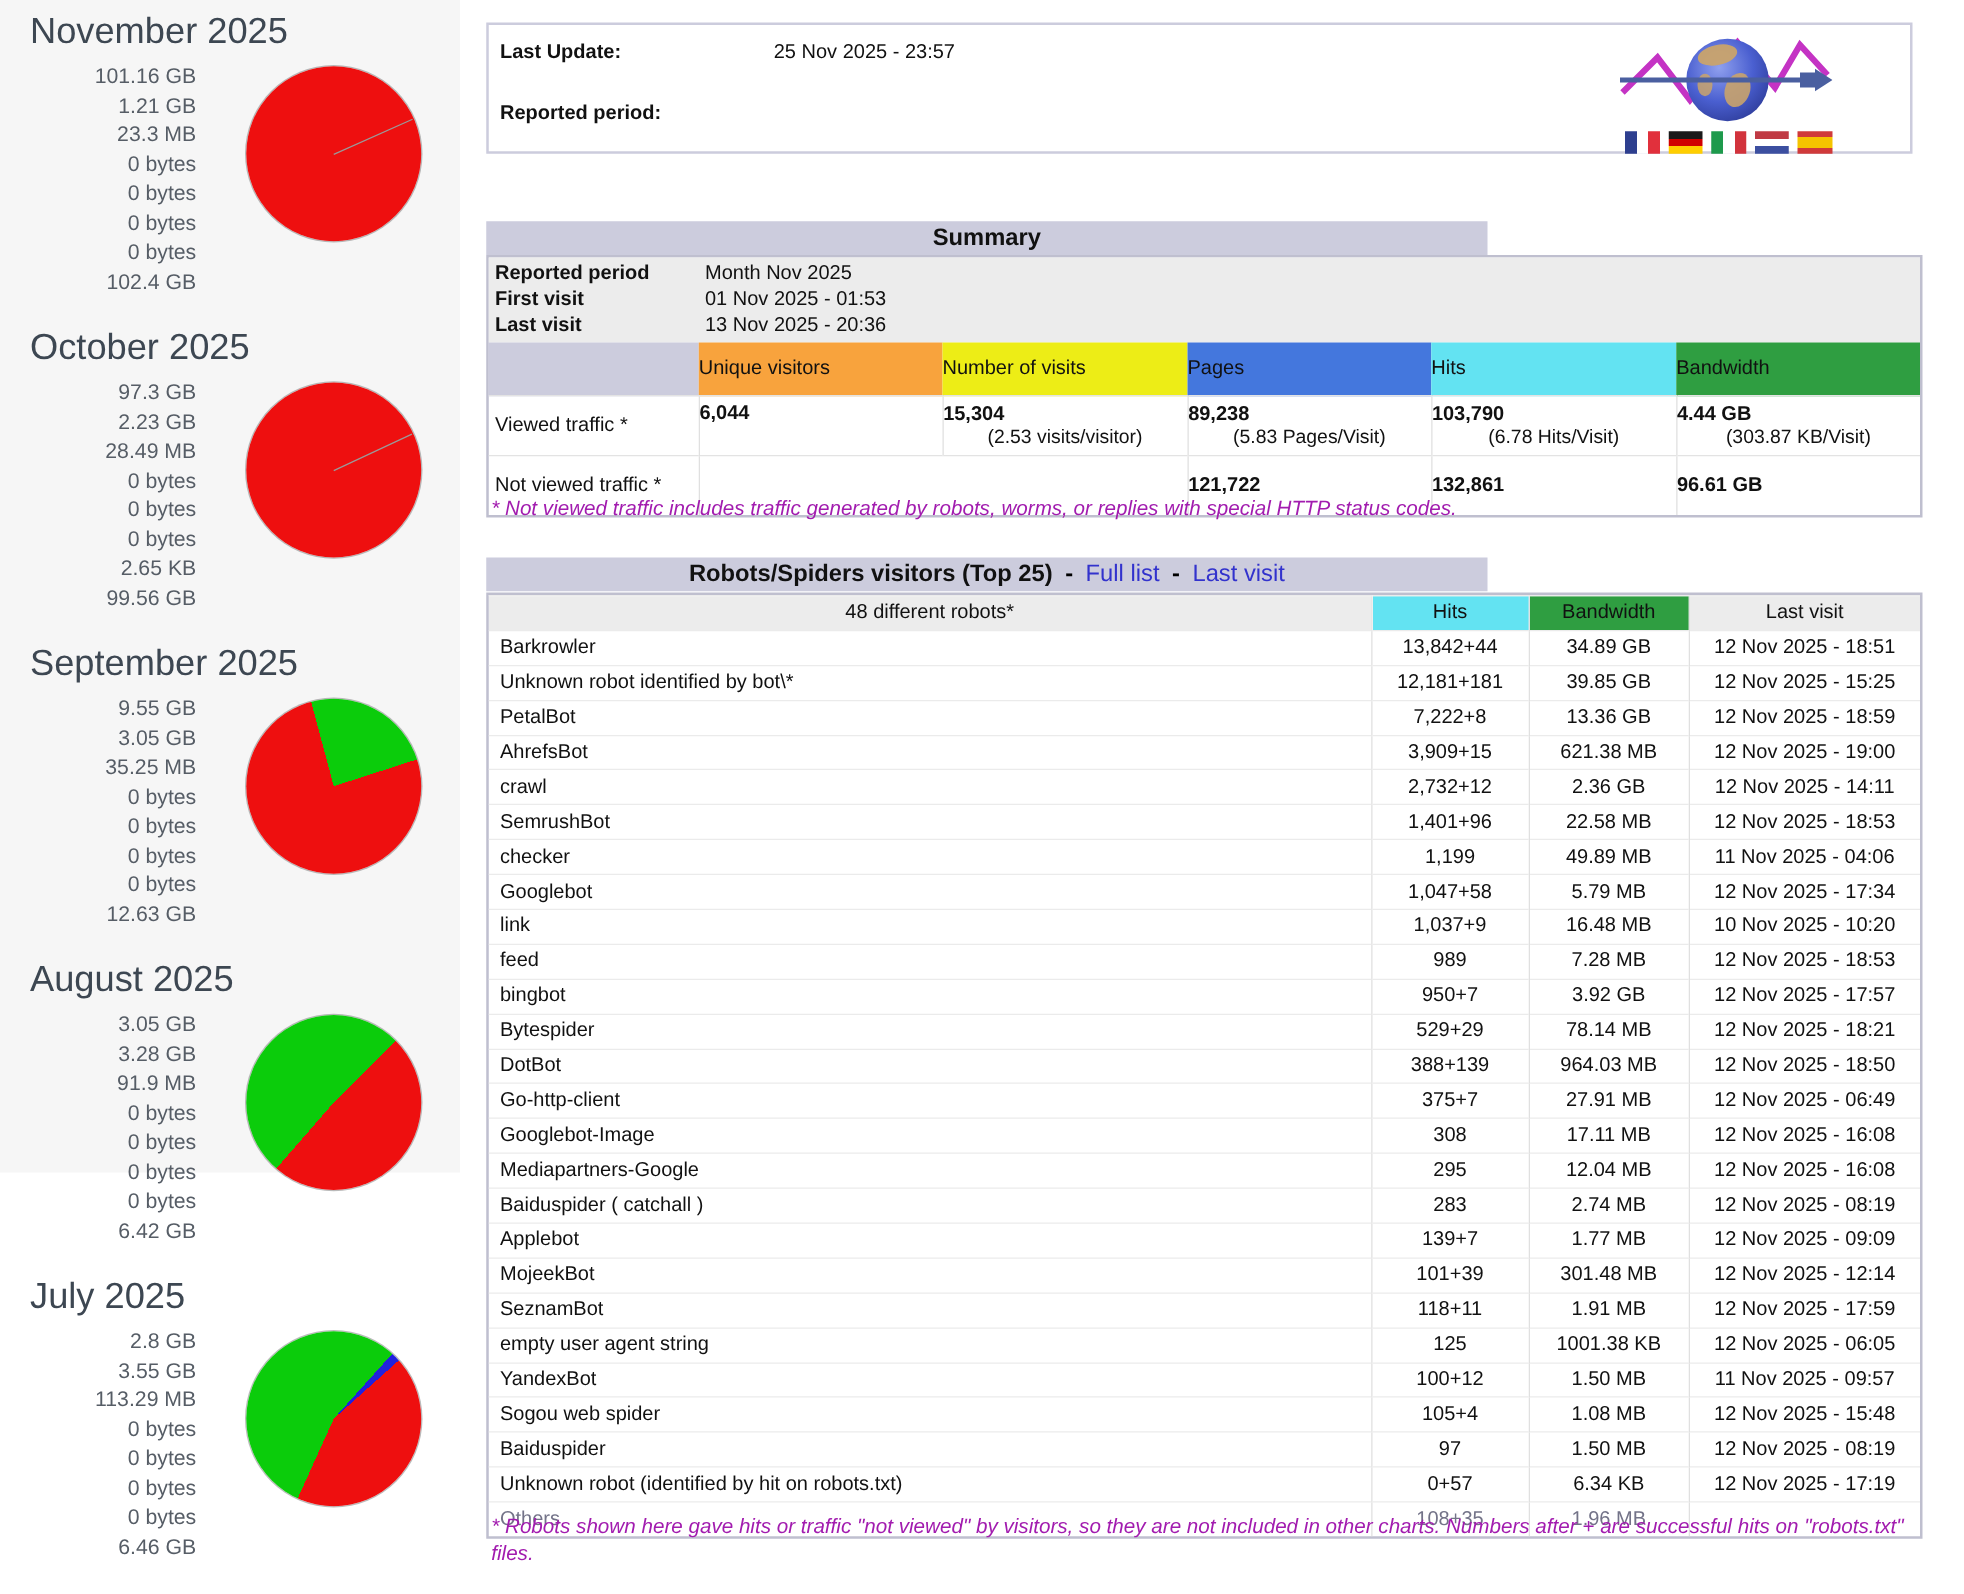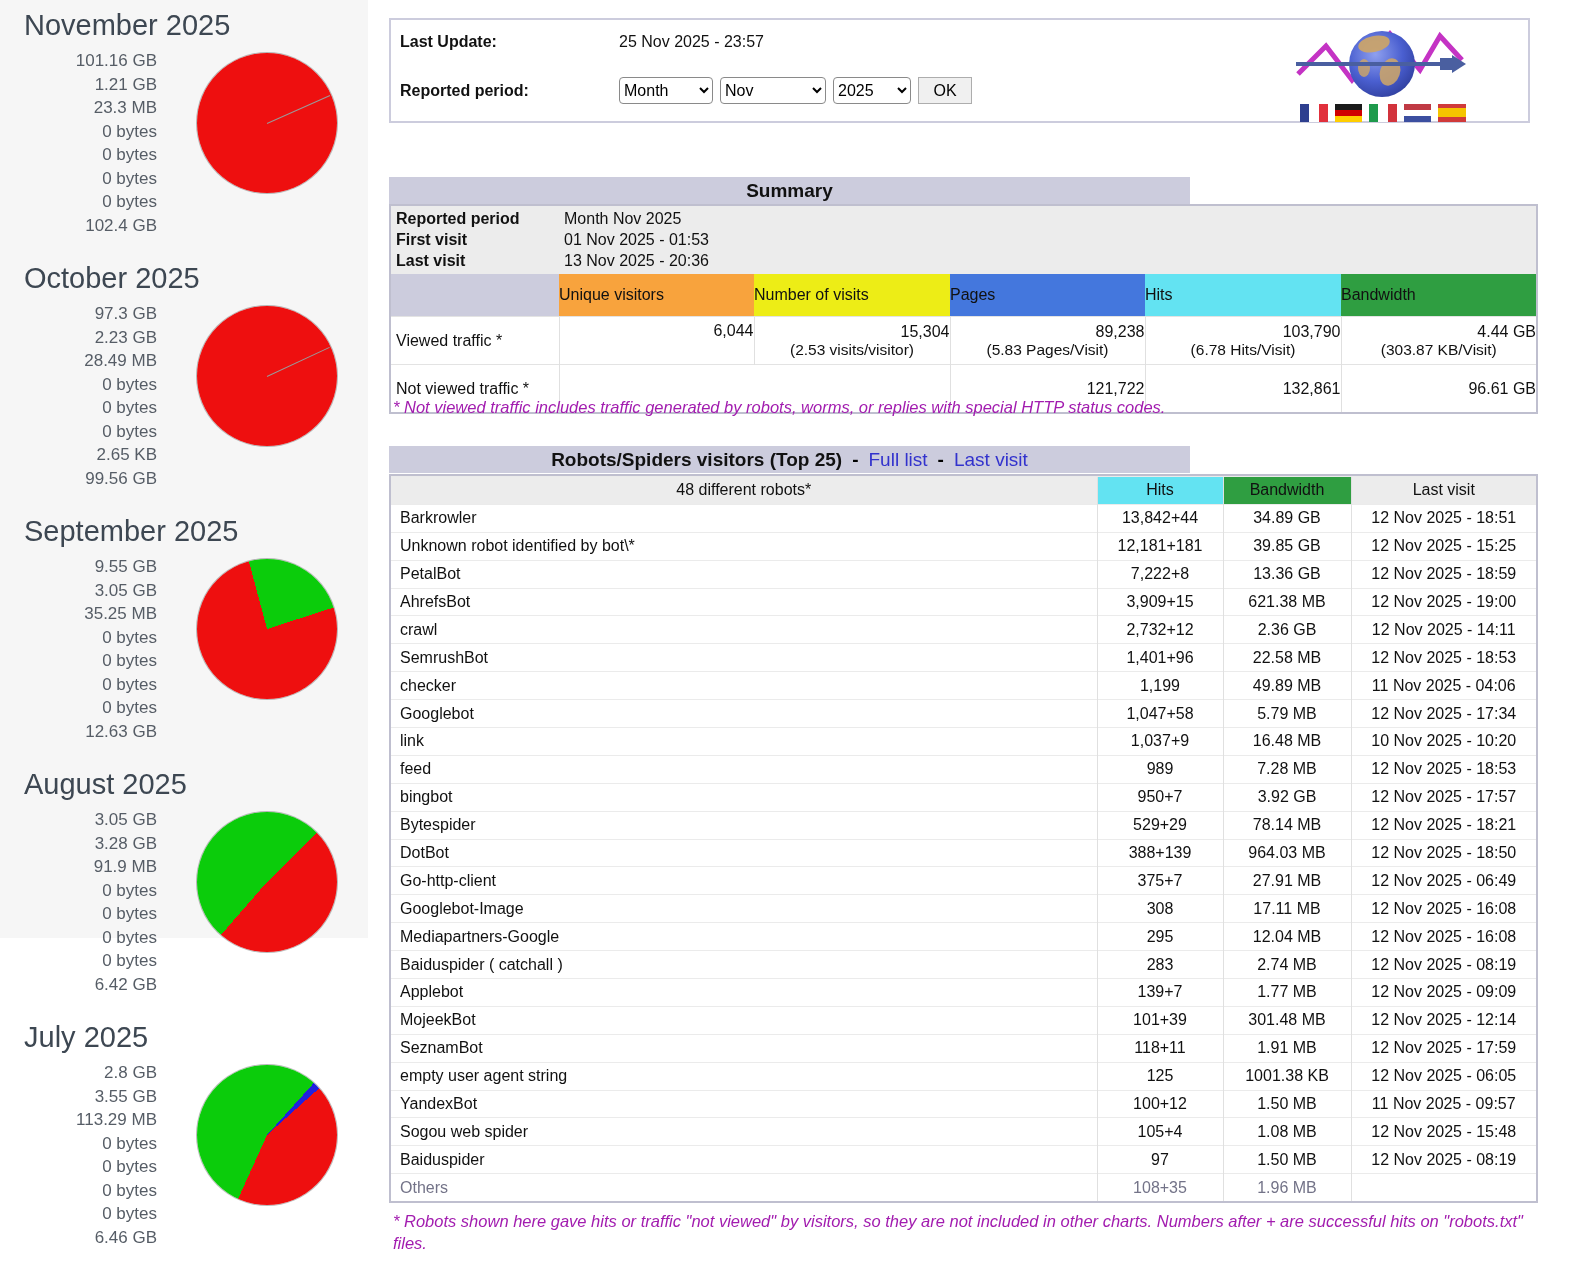--- a/index.html
+++ b/index.html
@@ -29,21 +29,21 @@
   .bar a{font-weight:normal;text-decoration:none;color:#3232cd;}
   .bar .sep{font-weight:bold;color:#000;padding:0 10px;}
   
   .tbl-wrap{position:absolute;left:389px;width:1149px;border:2px solid #bfbfcf;box-sizing:border-box;background:#fff;}
   table{border-collapse:collapse;width:100%;table-layout:fixed;font-size:16px;}
   td,th{padding:0;font-weight:normal;}
   .info-block{background:#ececec;padding:2px 0 3px 5px;font-size:16px;line-height:21px;}
   .info-label{display:inline-block;width:168px;font-weight:bold;}
   .sum-hdr td{height:42px;text-align:left;}
   .sum-lbl{padding-left:5px;}
-  .num{font-weight:normal;text-align:right;}
+  .num{font-weight:bold;text-align:left;}
   .sub{font-weight:normal;font-size:15.5px;text-align:center;}
   .sum-data td{height:47px;vertical-align:middle;border-top:1px solid #e3e3e3;}
   .vline{border-left:1px solid #e0e0e0;}
   .note{position:absolute;left:393px;font-size:16.5px;line-height:22px;color:#a21caf;width:1148px;font-style:italic;}
   
   .rob-hdr td{height:27px;text-align:center;background:#ececec;}
   .rob-tbl td{height:26.9px;border-top:1px solid #ebebeb;text-align:center;white-space:nowrap;overflow:hidden;}
   .rob-tbl td.rname{text-align:left;padding-left:9px;}
   .rob-tbl tr.muted td{color:#737388;}
 </style>
@@ -134,32 +134,20 @@
         </div>
         <div class="pie" style="background: conic-gradient(from 42deg, rgb(33, 33, 221) 0deg, rgb(33, 33, 221) 6.12deg, rgb(238, 15, 15) 6.12deg, rgb(238, 15, 15) 162.36deg, rgb(11, 204, 11) 162.36deg, rgb(11, 204, 11) 360deg);"></div>
       </div>
     </section>
   </aside>
 
 <div class="hdr-box">
   <span class="hdr-row" style="top:13px">Last Update:</span>
   <span class="hdr-val" style="top:13px">25 Nov 2025 - 23:57</span>
   <span class="hdr-row" style="top:62px">Reported period:</span>
-  <div class="hdr-controls">
-    <select style="width:94px">
-      <option>Month</option>
-    </select>
-    <select style="width:106px">
-      <option>Nov</option>
-    </select>
-    <select style="width:78px">
-      <option>2025</option>
-    </select>
-    <button class="ok-btn">OK</button>
-  </div>
   <div class="logo-wrap">
     <svg width="172" height="74" viewBox="0 0 172 74">
       <polyline points="4,50 32,22 58,56 96,10 126,46 146,12 168,36" fill="none" stroke="#c433c4" stroke-width="5"></polyline>
       <defs>
         <radialGradient id="gg" cx="40%" cy="35%" r="75%">
           <stop offset="0%" stop-color="#8fa0ee"></stop>
             <stop offset="55%" stop-color="#4a5fd0"></stop>
             <stop offset="100%" stop-color="#2c3a96"></stop>
         </radialGradient>
       </defs>
@@ -402,20 +390,26 @@
           <td class="vline">105+4</td>
           <td class="vline">1.08 MB</td>
           <td class="vline">12 Nov 2025 - 15:48</td>
         </tr>
         <tr>
           <td class="rname">Baiduspider</td>
           <td class="vline">97</td>
           <td class="vline">1.50 MB</td>
           <td class="vline">12 Nov 2025 - 08:19</td>
         </tr>
+        <tr>
+          <td class="rname">Unknown robot (identified by hit on robots.txt)</td>
+          <td class="vline">0+57</td>
+          <td class="vline">6.34 KB</td>
+          <td class="vline">12 Nov 2025 - 17:19</td>
+        </tr>
         <tr class="muted">
           <td class="rname">Others</td>
           <td class="vline">108+35</td>
           <td class="vline">1.96 MB</td>
           <td class="vline"></td>
         </tr>
       </tbody>
   </table>
 </div>
 

